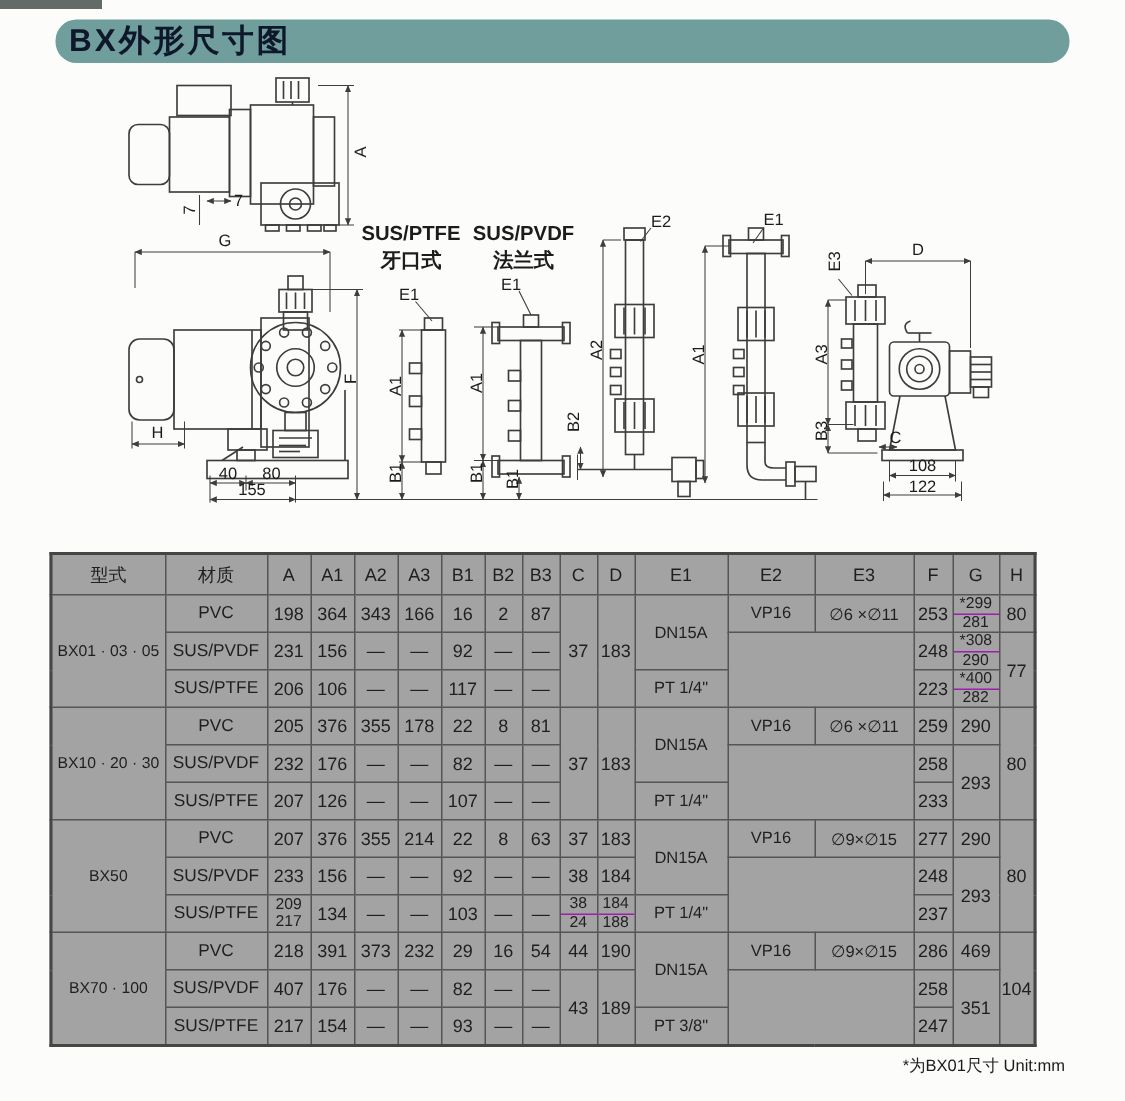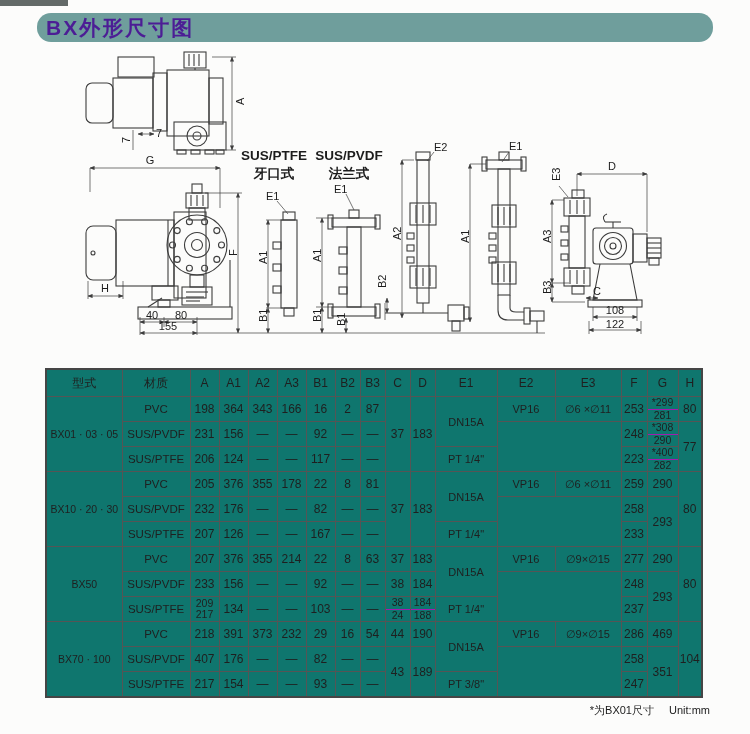--- a/index.html
+++ b/index.html
@@ -3,50 +3,50 @@
 <meta charset="utf-8">
 <style>
   html,body{margin:0;padding:0;}
   body{
     width:750px;height:734px;position:relative;overflow:hidden;
     background:#fcfcfb;font-family:"Liberation Sans",sans-serif;color:#1f1f1f;
   }
   .scan-artifact{position:absolute;left:0;top:0;width:68px;height:6px;background:#636a68;}
   .titlebar{
     position:absolute;left:37px;top:13px;width:676px;height:29px;
-    background:#6f9e9c;color:#4c1d95;font-size:21px;font-weight:bold;
+    background:#6f9e9c;color:#0f172a;font-size:21px;font-weight:bold;
     line-height:29px;padding-left:9px;box-sizing:border-box;letter-spacing:2px;border-radius:14px;
   }
   .drawing{position:absolute;left:0;top:45px;width:750px;height:318px;}
   .ln rect,.ln path,.ln line,.ln circle{fill:none;stroke:#3d3d3d;stroke-width:1.1;}
   .thin line,.thin path{stroke:#3d3d3d;stroke-width:.7;fill:none;}
   .dm{marker-start:url(#ah);marker-end:url(#ah);}
   .txt text{font-family:"Liberation Sans",sans-serif;font-size:11px;fill:#1c1c1c;}
   .txt text.cjk{font-size:13.5px;font-weight:bold;}
   table.dim-table{
-    position:absolute;left:45px;top:368px;width:656px;
+    position:absolute;left:33px;top:368px;width:656px;
     border-collapse:collapse;table-layout:fixed;
-    border:2px solid #454545;background:#0f766e;
+    border:2px solid #454545;background:#a3a3a3;
   }
   .dim-table th,.dim-table td{
     border:1px solid #555;padding:0;text-align:center;vertical-align:middle;
     font-size:12px;font-weight:normal;color:#1f1f1f;overflow:hidden;
   }
   .dim-table th{height:26px;}
   .dim-table td{height:24px;}
   td.model-cell{font-size:10.5px;text-align:center;}
   td.mat-cell{font-size:11.5px;}
   td.e-cell{font-size:11px;margin-top:14px;}
   .stack{display:flex;flex-direction:column;justify-content:center;}
   .stack span{display:block;font-size:10.5px;line-height:11.5px;text-align:center;}
   .stack.divided span:first-child{border-bottom:1px solid #a21caf;}
   .footnote{
     position:absolute;top:703px;right:40px;font-size:11px;color:#1c1c1c;
   }
-  .footnote .unit{margin-left:12px;}
+  .footnote .unit{}
 </style>
 </head>
 <body>
 
 <div class="scan-artifact"></div>
 
 <div class="titlebar">BX外形尺寸图</div>
 
 <svg class="drawing" viewBox="0 45 750 318" xmlns="http://www.w3.org/2000/svg">
   <defs>
@@ -411,21 +411,21 @@
           <div class="stack divided">
             <span>*308</span>
             <span>290</span>
           </div>
         </td>
     <td rowspan="2">77</td>
   </tr>
   <tr>
     <td class="mat-cell">SUS/PTFE</td>
     <td>206</td>
-    <td>124</td>
+    <td>106</td>
     <td>—</td>
     <td>—</td>
     <td>117</td>
     <td>—</td>
     <td>—</td>
     <td class="e-cell">PT 1/4"</td>
     <td>223</td>
     <td>
           <div class="stack divided">
             <span>*400</span>
@@ -465,21 +465,21 @@
     <td colspan="2" rowspan="2"></td>
     <td>258</td>
     <td rowspan="2">293</td>
   </tr>
   <tr>
     <td class="mat-cell">SUS/PTFE</td>
     <td>207</td>
     <td>126</td>
     <td>—</td>
     <td>—</td>
-    <td>167</td>
+    <td>107</td>
     <td>—</td>
     <td>—</td>
     <td class="e-cell">PT 1/4"</td>
     <td>233</td>
   </tr>
 
   <tr>
     <td class="model-cell" rowspan="3">BX50</td>
     <td class="mat-cell">PVC</td>
     <td>207</td>

